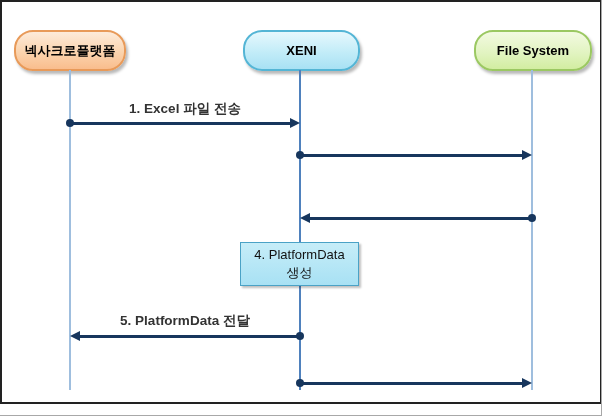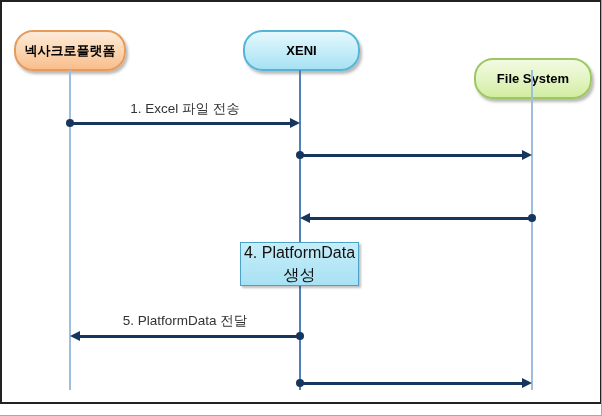--- a/index.html
+++ b/index.html
@@ -28,21 +28,21 @@
     box-sizing:border-box;
   }
   .a1{left:14px;width:112px;
       background:linear-gradient(180deg,#FDEBDA 0%,#FBD4AE 55%,#F9BD8D 100%);
       border:2px solid #E89A59;}
   .a2{left:243px;width:117px;
       background:linear-gradient(180deg,#E6F8FD 0%,#C2ECF8 55%,#A8E1F4 100%);
       border:2px solid #54B5D5;text-align:right;}
   .a3{left:474px;width:118px;
       background:linear-gradient(180deg,#F3FAE1 0%,#E2F4C2 55%,#D2EDA1 100%);
-      border:2px solid #9BC862;margin-top:28px;}
+      border:2px solid #9BC862;}
   
   .lifeline{position:absolute;top:70px;height:320px;width:2px;}
   .l1{left:69px;background:#9FBEDE;}
   .l2{left:299px;background:#4F81BD;}
   .l3{left:531px;background:#9FBEDE;}
   
   .msg{position:absolute;height:8px;}
   .msg .line{position:absolute;left:4px;right:6px;top:2.5px;height:3px;background:#17365D;}
   .msg .dot{position:absolute;top:0;width:8px;height:8px;border-radius:50%;background:#17365D;}
   .msg .dot.at-left{left:0;}
@@ -52,35 +52,35 @@
   .msg .head.to-right{right:0;border-left:10px solid #17365D;}
   .msg .head.to-left{left:0;border-right:10px solid #17365D;}
   .m1{left:66px;top:119px;width:234px;}
   .m2{left:296px;top:151px;width:236px;}
   .m3{left:300px;top:214px;width:236px;}
   .m5{left:70px;top:332px;width:234px;}
   .m6{left:296px;top:379px;width:236px;}
   
   .msg-label{
     position:absolute;width:220px;text-align:center;
-    font-size:13.5px;color:#333333;white-space:nowrap;
+    font-size:13.5px;color:#333333;white-space:nowrap;font-weight:bold;
   }
   .t1{left:75px;top:100px;}
   .t2{left:306px;top:132px;}
   .t3{left:306px;top:195px;}
   .t5{left:75px;top:312px;}
   .t6{left:306px;top:360px;}
   
   .action-box{
     position:absolute;left:240px;top:242px;width:119px;height:44px;
     background:linear-gradient(180deg,#C6EDF8 0%,#A8E1F4 100%);
     border:1.5px solid #4AA2C6;
     box-shadow:2px 2px 2px rgba(0,0,0,0.25);
     display:flex;flex-direction:column;align-items:center;justify-content:center;
-    font-size:16px;color:#111;line-height:1.4;
+    font-size:13px;color:#111;line-height:1.4;
     box-sizing:border-box;
   }
 </style>
 </head>
 <body>
 
 <div class="stage">
   <div class="frame"></div>
 
   <div class="actor a1">

